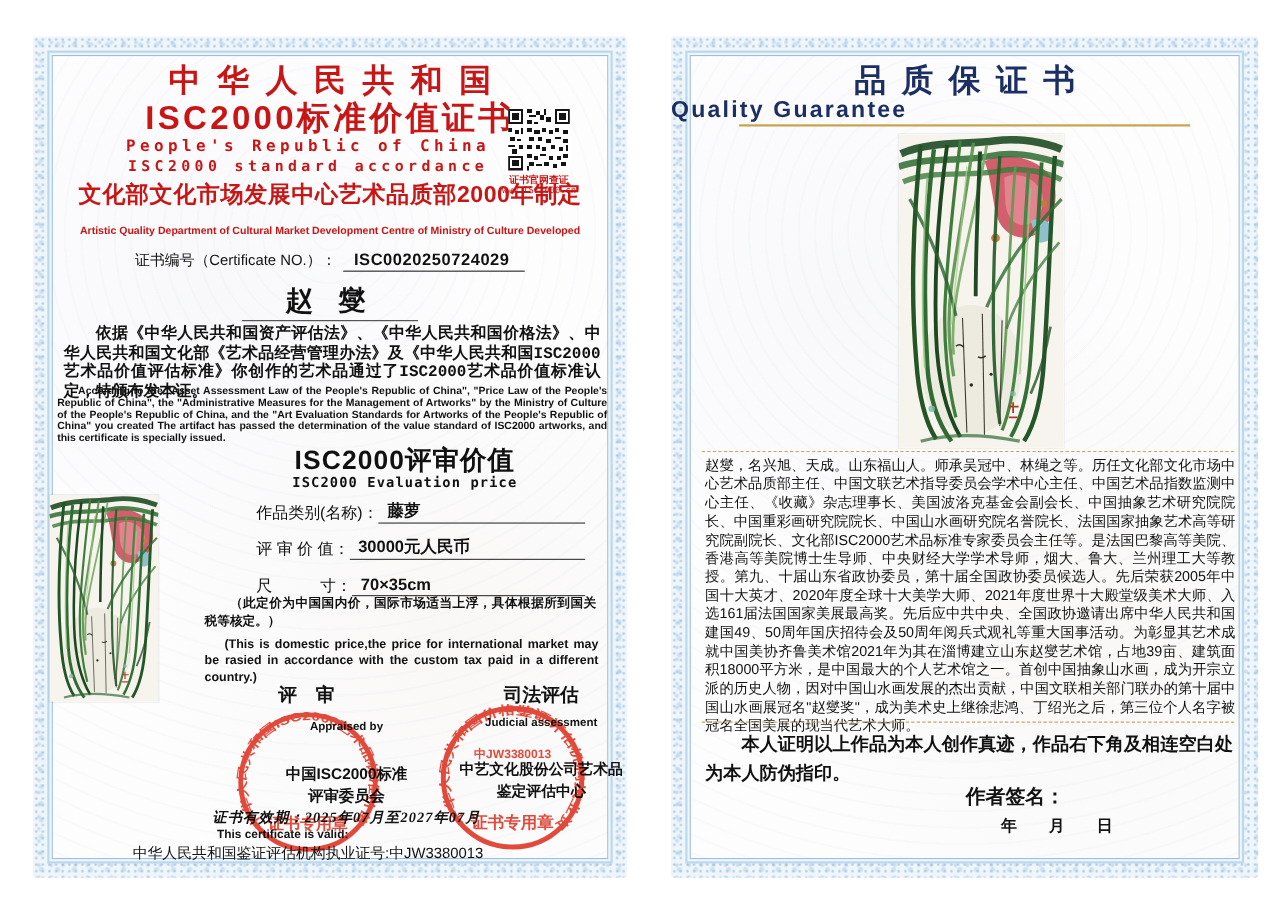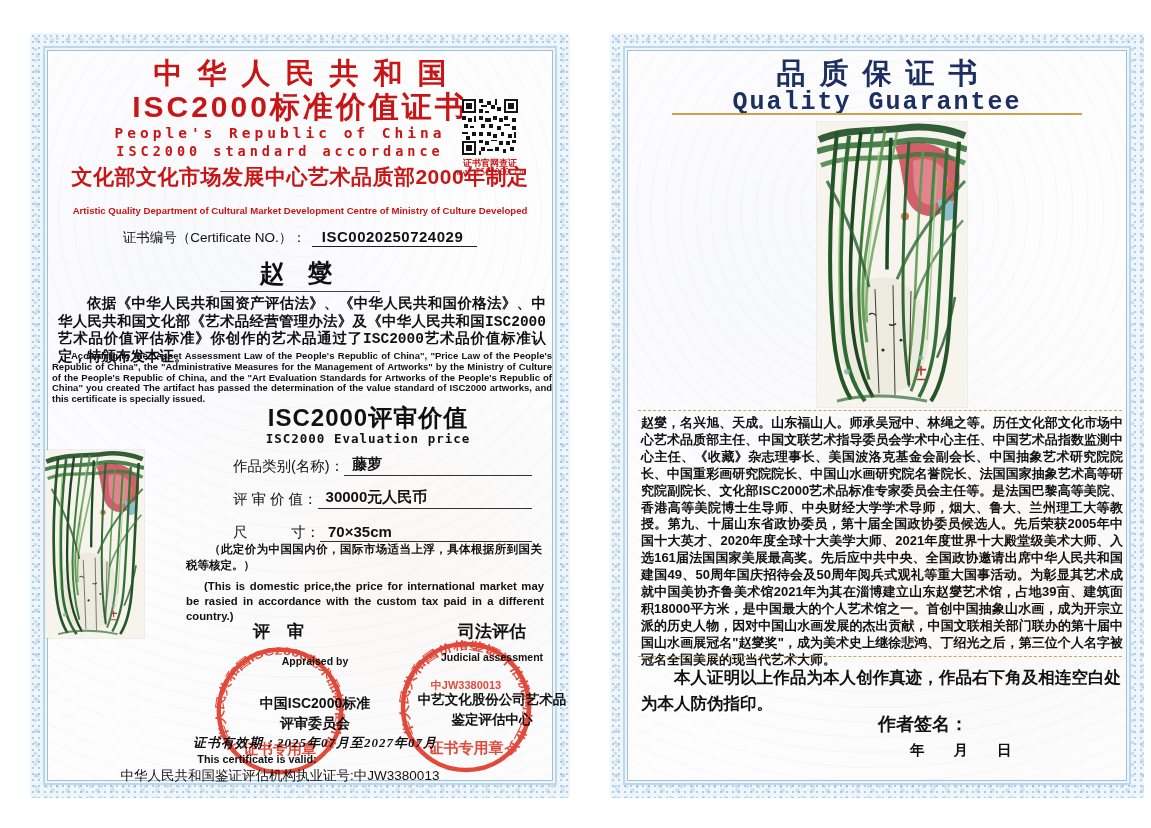--- a/index.html
+++ b/index.html
@@ -75,26 +75,26 @@
   .l-seal-appr{left:182px;top:610px;width:136px;height:136px;}
   .l-seal-jud{left:366px;top:604px;width:140px;height:140px;}
   .l-valid{top:701px;left:100px;width:370px;text-align:center;font-size:13px;font-weight:bold;font-style:italic;
            font-family:"Liberation Serif","DejaVu Serif",serif;letter-spacing:1px;}
   .l-valid-en{top:720px;left:147px;width:160px;text-align:center;font-size:10.8px;font-weight:bold;}
   .l-license{top:734px;left:0;right:40px;text-align:center;font-size:13.5px;}
 
   
   .r-title-cn{top:21px;left:0;right:0;text-align:center;font-size:29px;font-weight:bold;color:var(--navy);
               letter-spacing:14px;text-indent:14px;font-family:"Liberation Serif","DejaVu Serif",serif;}
-  .r-title-en{top:55px;left:0;right:0;text-align:center;font-size:25px;font-weight:bold;color:var(--navy);
-              letter-spacing:2px;font-family:Liberation Mono, monospace;}
+  .r-title-en{top:55px;left:0;right:0;text-align:left;font-size:21px;font-weight:bold;color:var(--navy);
+              letter-spacing:2px;font-family:Liberation Sans, sans-serif;}
   .r-gold-line{top:80px;left:62px;right:62px;border-top:2px solid var(--gold);}
   .r-painting{left:207px;top:89px;width:150px;height:285px;box-shadow:0 0 0 1px rgba(0,0,0,.05);}
   .r-dash1{top:377px;left:28px;right:22px;border-top:1px dashed #caa55e;}
-  .r-bio{top:382px;left:31px;right:21px;font-size:13px;line-height:16.9px;font-weight:700;text-align:justify;}
+  .r-bio{top:382px;left:31px;right:21px;font-size:13px;line-height:16.9px;font-weight:400;text-align:justify;}
   .r-dash2{top:623px;left:28px;right:22px;border-top:1px dashed #caa55e;}
   .r-decl{top:631px;left:31px;right:23px;font-size:16.5px;line-height:26px;font-weight:bold;text-indent:2em;text-align:justify;}
   .r-sign{top:679px;left:268px;font-size:18px;font-weight:bold;}
   .r-date{top:708px;left:300px;font-size:14.5px;font-weight:bold;}
 </style>
 </head>
 <body>
 
 <svg width="0" height="0" style="position:absolute" aria-hidden="true">
   <defs>

